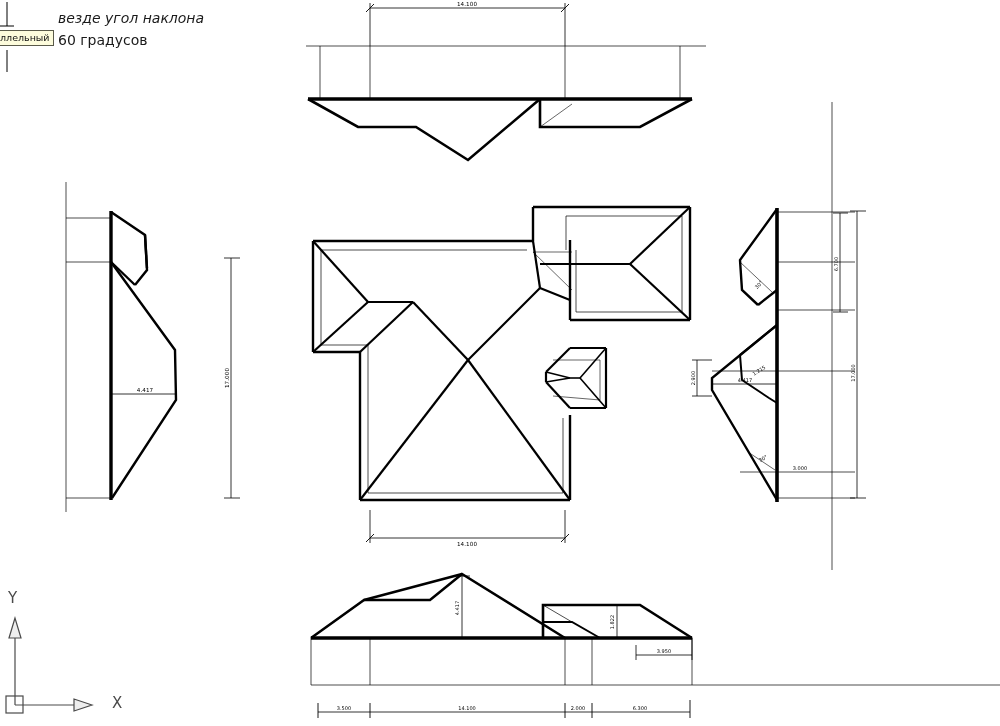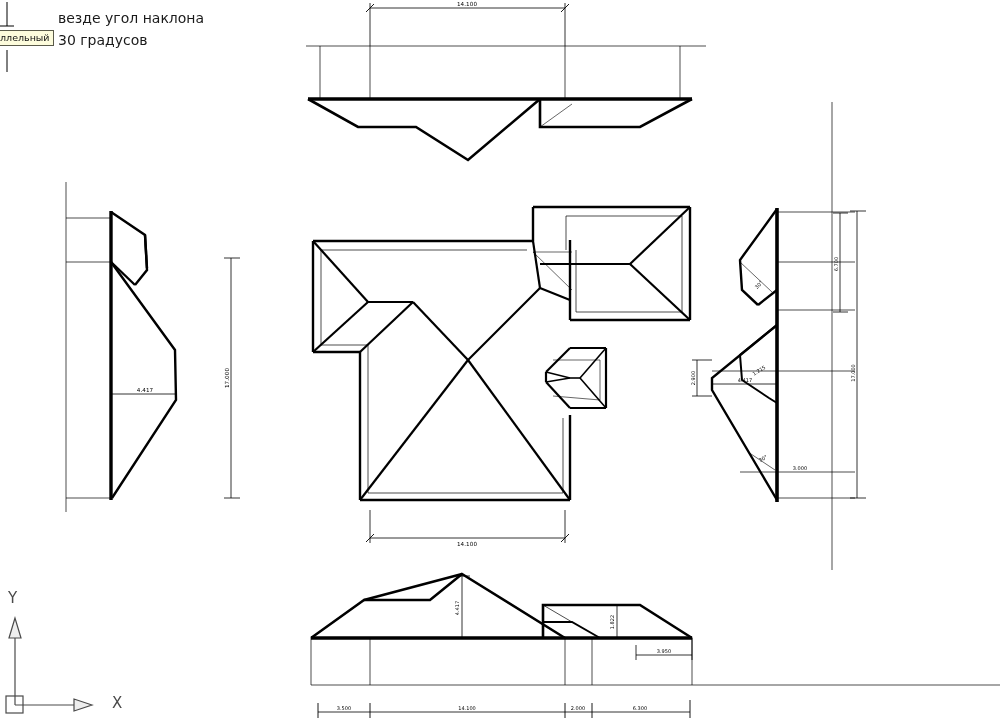--- a/index.html
+++ b/index.html
@@ -281,19 +281,19 @@
       <line x1="15" y1="705" x2="76" y2="705" stroke="#4a4a4a" stroke-width="1.2"></line>
       <polygon points="92,705 74,699 74,711" fill="#eeeeee" stroke="#4a4a4a" stroke-width="1.2"></polygon>
 
       <rect x="6" y="696" width="17" height="17" fill="none" stroke="#4a4a4a" stroke-width="1.2"></rect>
     </g>
 
   </svg>
 
   <div class="snap-tip" style="left:-4px;top:30px;">ллельный</div>
 
-  <div class="note-text" style="left:58px;top:8px;">везде угол наклона</div>
-  <div class="note-text" style="left:58px;top:30px;">30 градусов</div>
+  <div class="note-text" style="left:58px;top:8px;font-style:italic;">везде угол наклона</div>
+  <div class="note-text" style="left:58px;top:30px;">60 градусов</div>
 
   <div class="ucs-label" style="left:8px;top:589px;">Y</div>
   <div class="ucs-label" style="left:112px;top:694px;">X</div>
 
 </div>
 
 </body></html>

